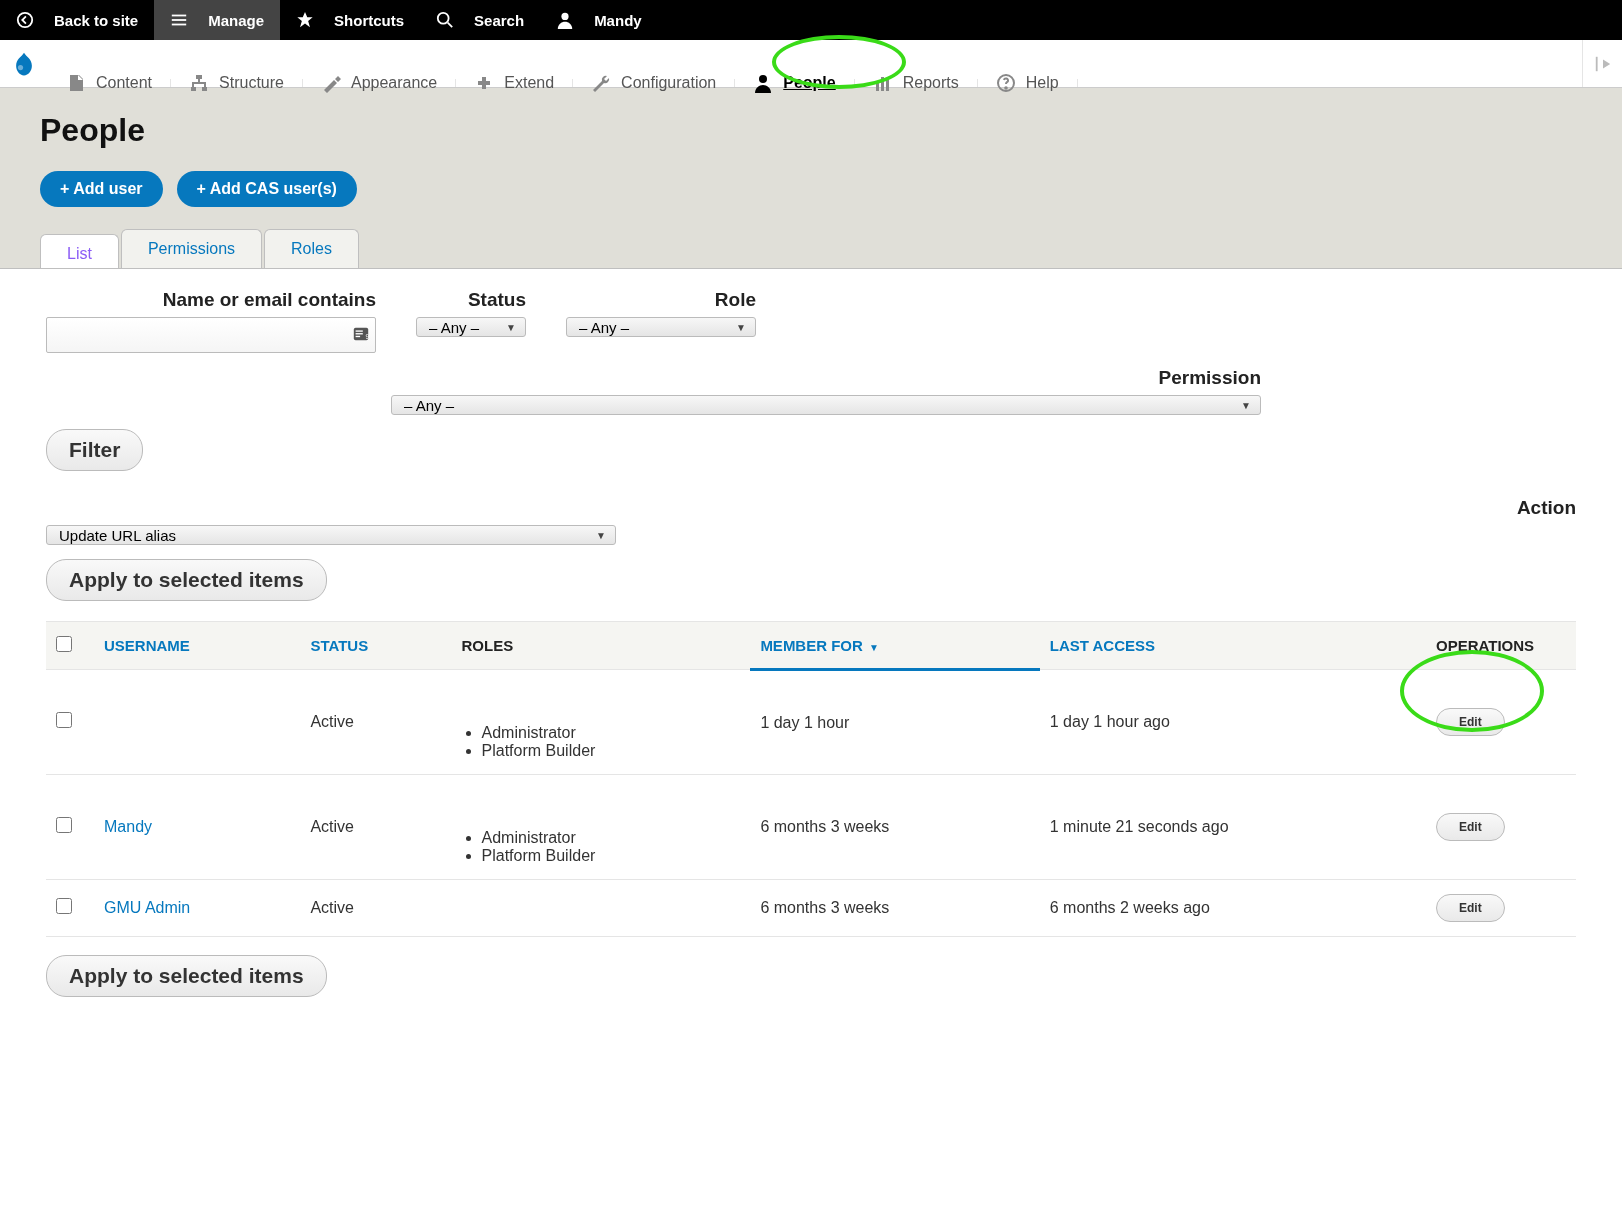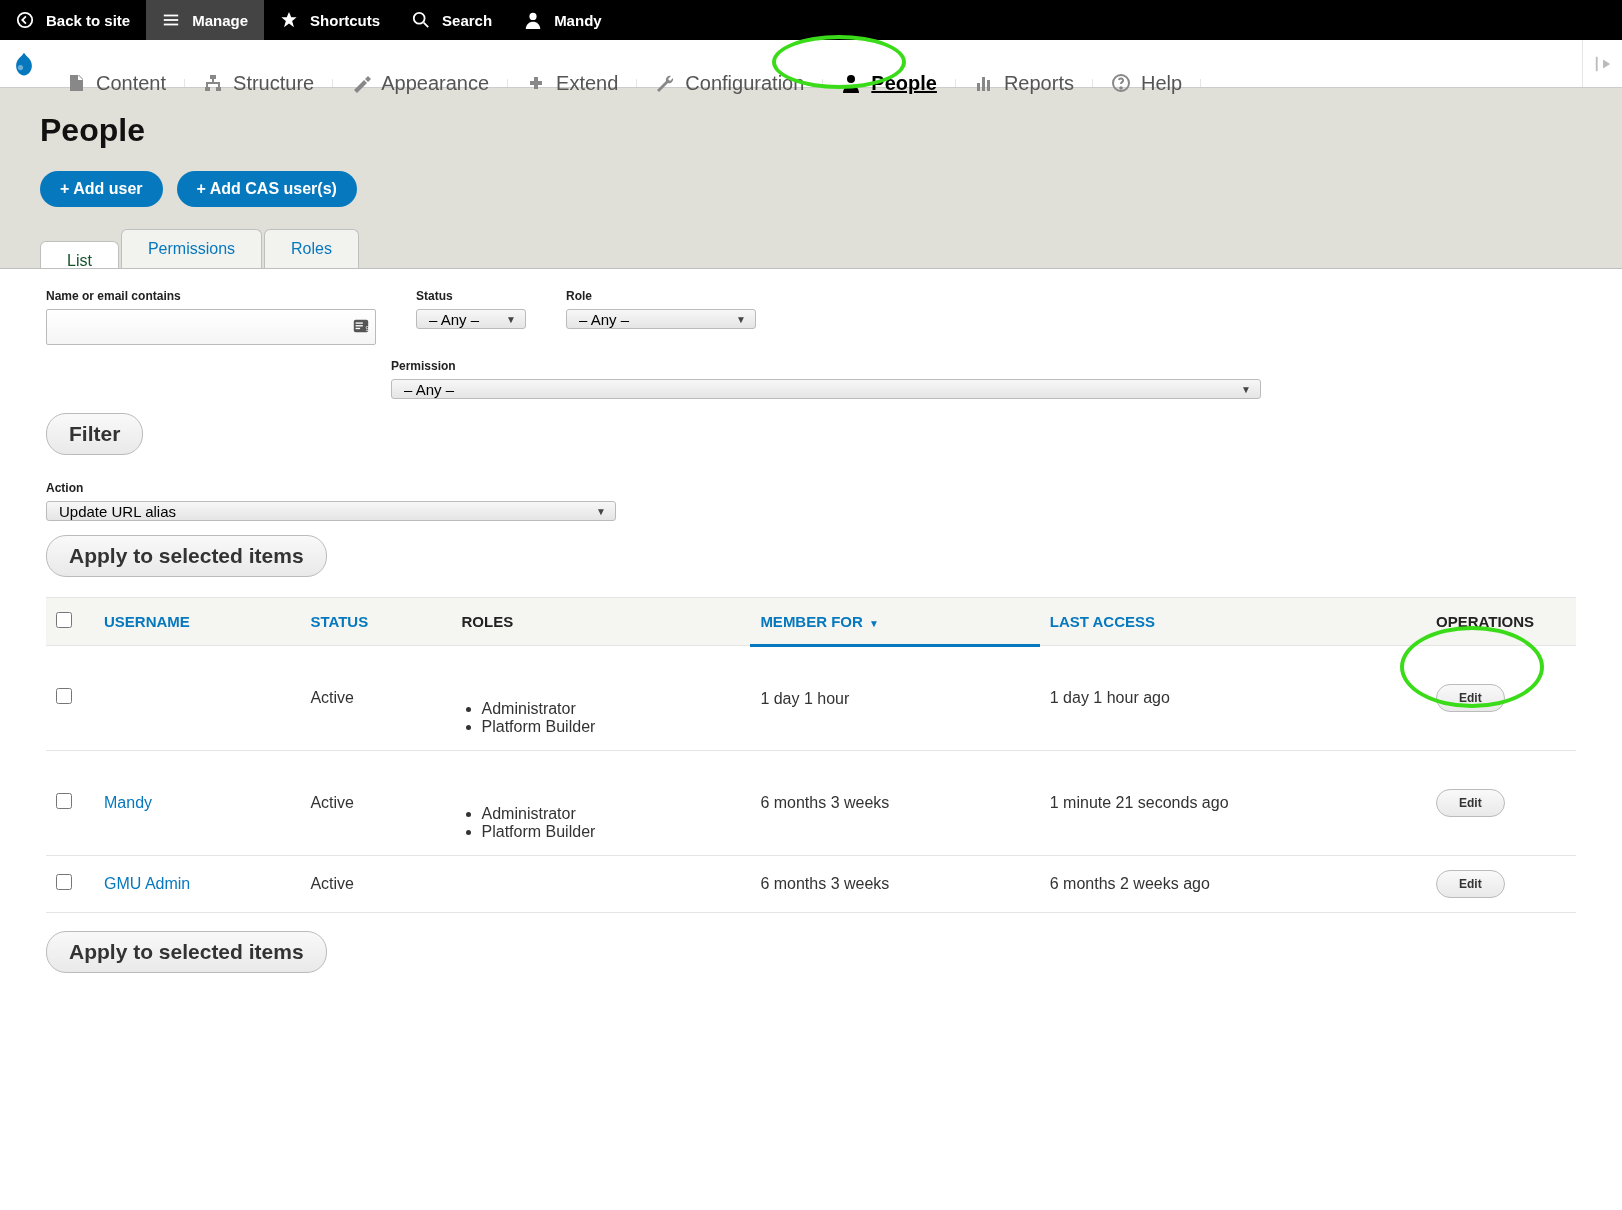--- a/index.html
+++ b/index.html
@@ -1,51 +1,51 @@
 <!DOCTYPE html>
 <html><head>
 <meta charset="utf-8">
 <style>
 * { box-sizing: border-box; margin: 0; padding: 0; }
 body { font-family: "Lucida Grande", "Helvetica Neue", Arial, sans-serif; font-size: 14px; background: #fff; color: #333; }
 
 
 .topbar { background: #000; color: #fff; height: 40px; display: flex; align-items: center; }
-.topbar-item { display: flex; align-items: center; padding: 0 16px; height: 100%; cursor: pointer; gap: 12px; font-size: 15px; font-weight: 600; }
+.topbar-item { display: flex; align-items: center; padding: 0 16px; height: 100%; cursor: pointer; gap: 20px; font-size: 15px; font-weight: 600; }
 .topbar-item.active { background: #444; }
 .topbar .icon { width: 18px; height: 18px; display: inline-flex; align-items: center; justify-content: center; }
 
 
 .adminbar { background: #fff; border-bottom: 1px solid #ccc; height: 48px; display: flex; align-items: stretch; }
 .adminbar-logo { width: 48px; display: flex; align-items: center; justify-content: center; }
-.adminbar-item { display: flex; align-items: center; padding: 0 18px; gap: 10px; border-right: 1px solid #e5e5e5; cursor: pointer; color: #555; font-size: 20px; margin-top: 39px; }
+.adminbar-item { display: flex; align-items: center; padding: 0 18px; gap: 10px; border-right: 1px solid #e5e5e5; cursor: pointer; color: #555; font-size: 16px; margin-top: 39px; }
 .adminbar-item .icon { width: 20px; height: 20px; color: #777; }
 .adminbar-item.emph { font-weight: 700; color: #000; text-decoration: underline; }
 .adminbar-collapse { width: 40px; border-left: 1px solid #e5e5e5; display: flex; align-items: center; justify-content: center; color: #aaa; margin-left: auto; }
 
 
 .highlight-ellipse { position: absolute; border: 4px solid #3adb18; border-radius: 50%; pointer-events: none; z-index: 10; }
 
 
 .page { background: #e0dfd8; padding: 24px 40px 0; }
 .page-title { font-size: 32px; font-weight: 700; color: #111; margin-bottom: 22px; }
 .actions { display: flex; gap: 14px; margin-bottom: 22px; }
 .btn-primary { background: #0678be; color: #fff; border: none; border-radius: 20px; padding: 9px 20px; font-size: 16px; font-weight: 700; cursor: pointer; }
 
 
 .tabs { display: flex; gap: 0; }
 .tab { background: #f2f2ee; border: 1px solid #bfbfbf; border-bottom: none; padding: 10px 26px; border-radius: 6px 6px 0 0; margin-right: 2px; cursor: pointer; color: #0678be; font-size: 16px; }
-.tab.active { background: #fff; color: #14532d; position: relative; top: 12px; }
+.tab.active { background: #fff; color: #8b5cf6; position: relative; top: 5px; }
 
 
 .content { background: #fff; border-top: 1px solid #bfbfbf; padding: 20px 0 0; }
 .content-inner { padding: 0 6px; }
 
 .filter-row { display: flex; gap: 40px; margin-bottom: 14px; }
-.filter-group label { display: block; font-weight: 700; font-size: 12px; margin-bottom: 6px; color: #222; }
+.filter-group label { display: block; font-weight: 700; font-size: 19px; margin-bottom: 6px; color: #222; text-align: right; }
 .filter-input { height: 36px; border: 1px solid #bbb; border-radius: 2px; padding: 0 8px; font-size: 15px; background: linear-gradient(#fff,#f5f5f5); }
 .filter-input.name { width: 330px; }
 .filter-select { height: 20px; border: 1px solid #bbb; border-radius: 3px; padding: 0 30px 0 12px; font-size: 15px; background: linear-gradient(#f7f7f7,#e5e5e5); appearance: none; position: relative; }
 .select-wrap { position: relative; display: inline-block; }
 .select-wrap::after { content: "▼"; position: absolute; right: 10px; top: 50%; transform: translateY(-50%); font-size: 10px; color: #444; pointer-events: none; }
 .filter-select.status { width: 110px; }
 .filter-select.role { width: 190px; }
 .filter-select.perm { width: 870px; }
 .filter-select.action { width: 570px; }
 

